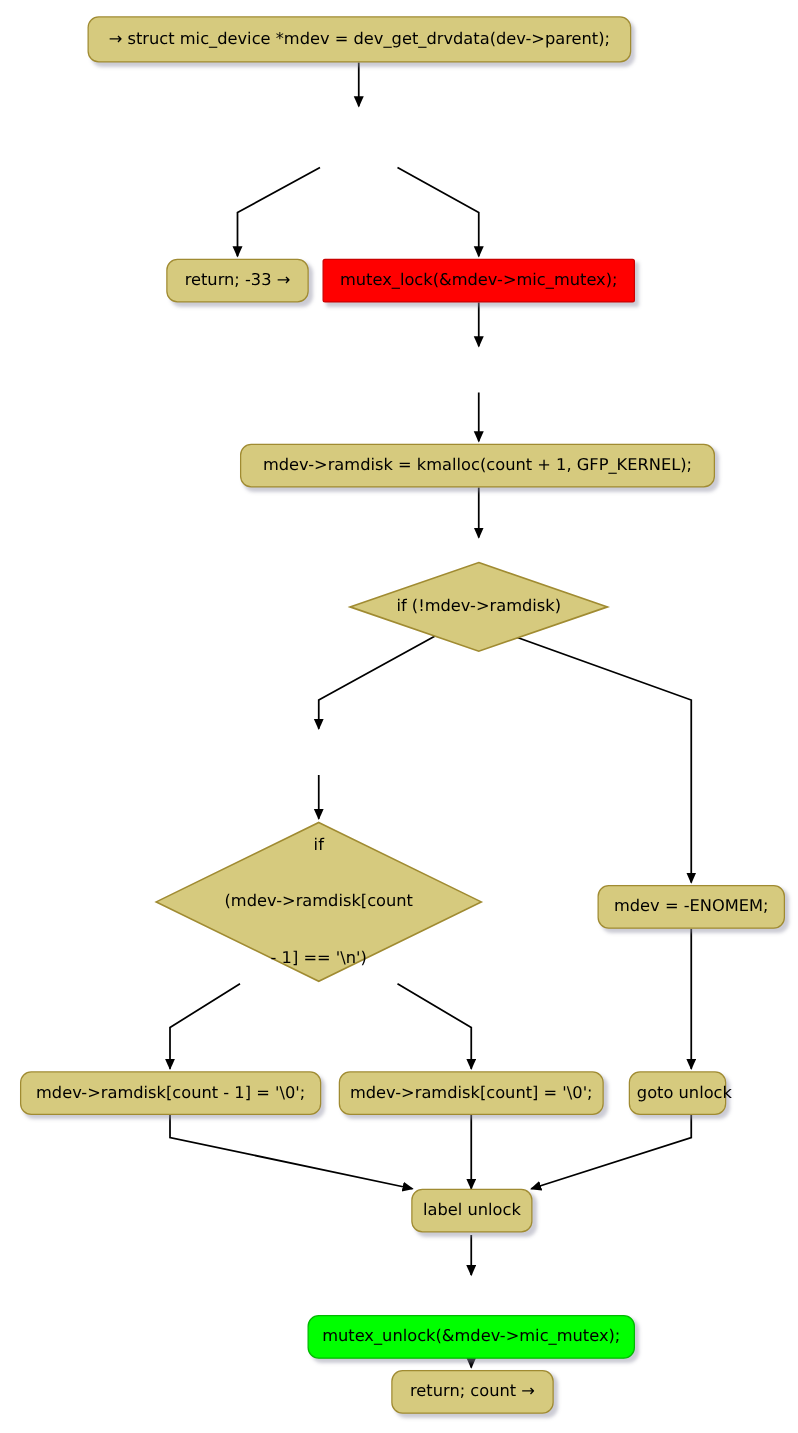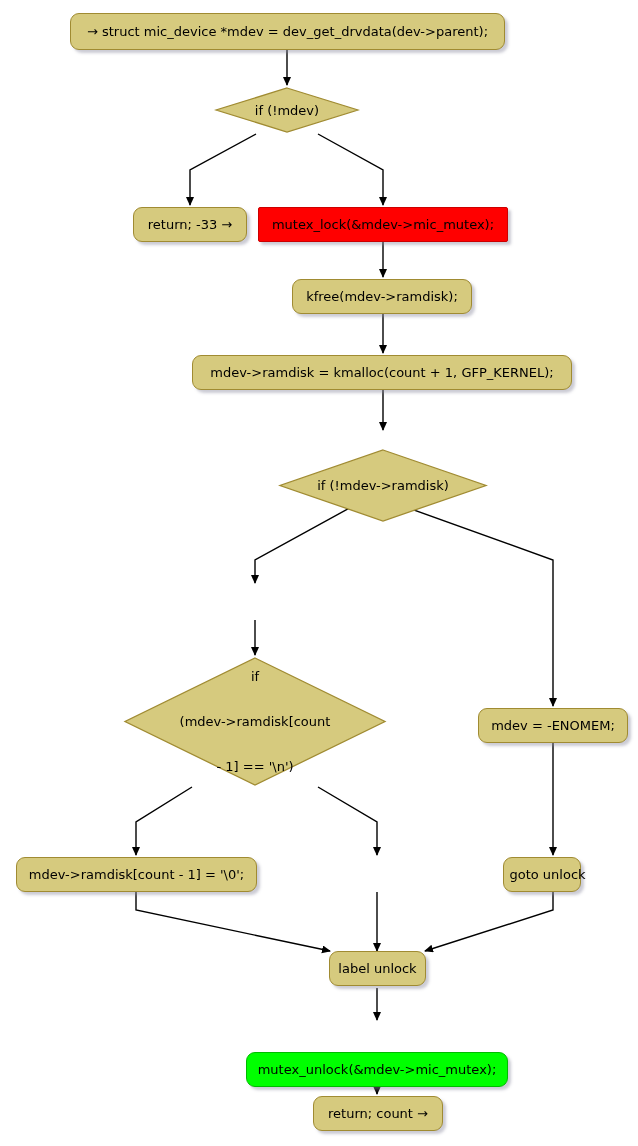--- a/index.html
+++ b/index.html
@@ -104,38 +104,29 @@
       <path d="M553,892 L553,910 L425,951"></path>
       <path d="M377,988 L377,1020"></path>
       <path d="M377,1057 L377,1094"></path>
     </g>
   </svg>
 
   <div class="node box" style="left:70px; top:13px; width:435px; height:37px;">
     <span>→ struct mic_device *mdev = dev_get_drvdata(dev-&gt;parent);</span>
   </div>
 
-  <div class="node diamond" style="left:214px; top:86px; width:146px; height:48px;">
-    <svg class="dshape" viewBox="0 0 146 48" preserveAspectRatio="none">
-      <polygon points="73,2 144,24 73,46 2,24" fill="#D6CA7E" stroke="#A08B32" stroke-width="1.3"></polygon>
-    </svg>
-    <span class="dlabel">if (!mdev)</span>
-  </div>
 
   <div class="node box" style="left:133px; top:207px; width:114px; height:35px;">
     <span>return; -33 →</span>
   </div>
 
   <div class="node box red" style="left:258px; top:207px; width:250px; height:35px;">
     <span>mutex_lock(&amp;mdev-&gt;mic_mutex);</span>
   </div>
 
-  <div class="node box" style="left:292px; top:279px; width:180px; height:35px;">
-    <span>kfree(mdev-&gt;ramdisk);</span>
-  </div>
 
   <div class="node box" style="left:192px; top:355px; width:380px; height:35px;">
     <span>mdev-&gt;ramdisk = kmalloc(count + 1, GFP_KERNEL);</span>
   </div>
 
   <div class="node diamond" style="left:278px; top:448px; width:210px; height:75px;">
     <svg class="dshape" viewBox="0 0 210 75" preserveAspectRatio="none">
       <polygon points="105,2 208,37.5 105,73 2,37.5" fill="#D6CA7E" stroke="#A08B32" stroke-width="1.3"></polygon>
     </svg>
     <span class="dlabel">if (!mdev-&gt;ramdisk)</span>
@@ -154,20 +145,23 @@
   </div>
 
   <div class="node box" style="left:478px; top:708px; width:150px; height:35px;">
     <span>mdev = -ENOMEM;</span>
   </div>
 
   <div class="node box" style="left:16px; top:857px; width:241px; height:35px;">
     <span>mdev-&gt;ramdisk[count - 1] = '\0';</span>
   </div>
 
+  <div class="node box" style="left:271px; top:857px; width:212px; height:35px;">
+    <span>mdev-&gt;ramdisk[count] = '\0';</span>
+  </div>
 
   <div class="node box" style="left:503px; top:857px; width:78px; height:35px;padding-left:20px;">
     <span>goto unlock</span>
   </div>
 
   <div class="node box" style="left:329px; top:951px; width:97px; height:35px;">
     <span>label unlock</span>
   </div>
 
   <div class="node box green" style="left:246px; top:1052px; width:262px; height:35px;">

